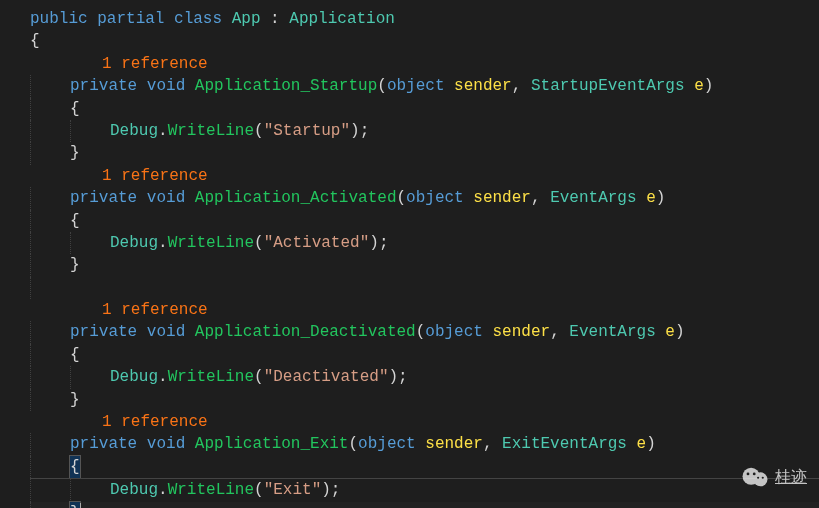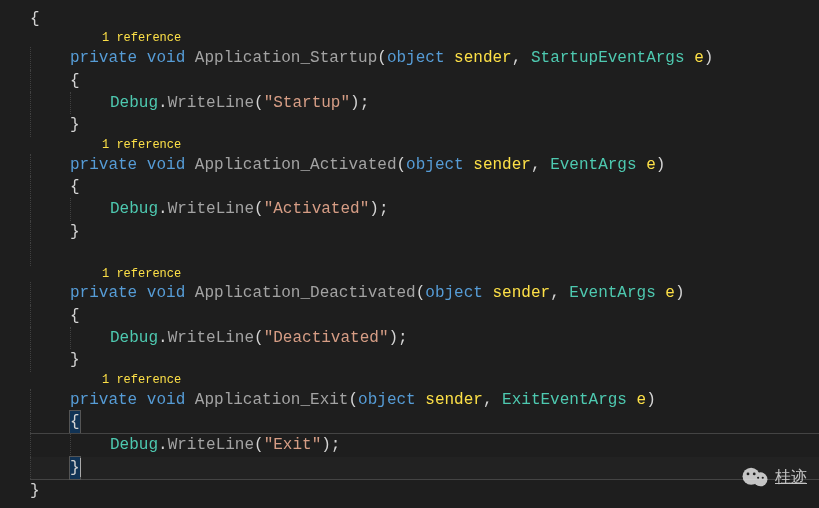--- a/index.html
+++ b/index.html
@@ -14,27 +14,27 @@
     position: relative;
   }
   .editor {
     padding: 8px 0 0 30px;
     line-height: 1.4;
     position: relative;
   }
   .line { white-space: pre; position: relative; }
   .indent { border-left: 1px dotted #404040; display: inline-block; width: 40px; height: 1.4em; vertical-align: top; }
   .ref-hint {
-    color: #fde047;
-    font-size: 12px;
+    color: #f97316;
+    font-size: 16px;
     padding-left: 72px;
   }
   .kw-blue { color: #569cd6; }
   .kw-type { color: #4ec9b0; }
-  .kw-func { color: #a3a3a3; }
+  .kw-func { color: #22c55e; }
   .kw-var { color: #fde047; }
   .kw-str { color: #d69d85; }
   .kw-punct { color: #d4d4d4; }
   .brace-hl {
     background: #113355;
     outline: 1px solid #555;
     display: inline-block;
   }
   .cursor-line {
     background: rgba(255,255,255,0.02);
@@ -71,20 +71,21 @@
     background: #aaa;
     height: 1.2em;
     vertical-align: middle;
   }
 </style>
 </head>
 <body>
 
 <div class="editor">
 
+<div class="line"><span class="kw-blue">public</span> <span class="kw-blue">partial</span> <span class="kw-blue">class</span> <span class="kw-type">App</span><span class="kw-punct"> : </span><span class="kw-type">Application</span></div>
 
 <div class="line"><span class="kw-punct">{</span></div>
 
 <div class="ref-hint">1 reference</div>
 <div class="line"><span class="indent"></span><span class="kw-blue">private</span> <span class="kw-blue">void</span> <span class="kw-func">Application_Startup</span><span class="kw-punct">(</span><span class="kw-blue">object</span> <span class="kw-var">sender</span><span class="kw-punct">, </span><span class="kw-type">StartupEventArgs</span> <span class="kw-var">e</span><span class="kw-punct">)</span></div>
 <div class="line"><span class="indent"></span><span class="kw-punct">{</span></div>
 <div class="line"><span class="indent"></span><span class="indent"></span><span class="kw-type">Debug</span><span class="kw-punct">.</span><span class="kw-func">WriteLine</span><span class="kw-punct">(</span><span class="kw-str">"Startup"</span><span class="kw-punct">);</span></div>
 <div class="line"><span class="indent"></span><span class="kw-punct">}</span></div>
 
 <div class="ref-hint">1 reference</div>

